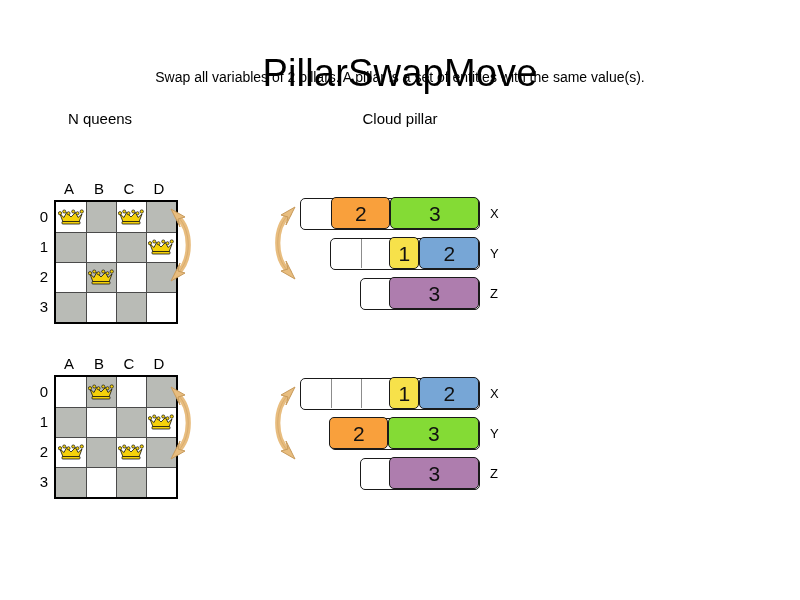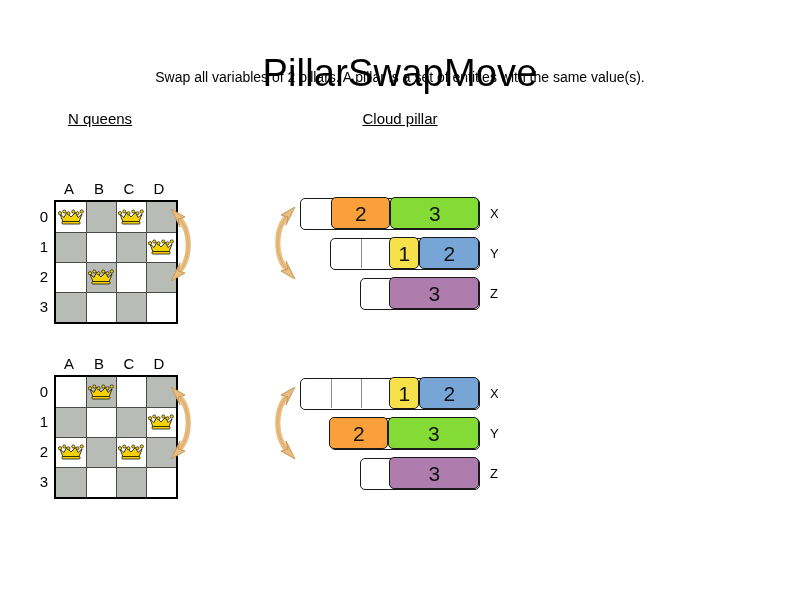--- a/index.html
+++ b/index.html
@@ -32,21 +32,20 @@
     font-size: 14px;
     line-height: 18px;
   }
 
   
   .section-heading {
     position: absolute;
     font-size: 15px;
     text-align: center;
     white-space: nowrap;
-    text-decoration: underline;
   }
   #heading-nqueens { top: 110px; left: 38px; width: 124px; }
   #heading-cloud   { top: 110px; left: 320px; width: 160px; }
 
   
   .board-wrap { position: absolute; }
   .board {
     position: absolute;
     left: 44px; top: 20px;
     width: 120px; height: 120px;

